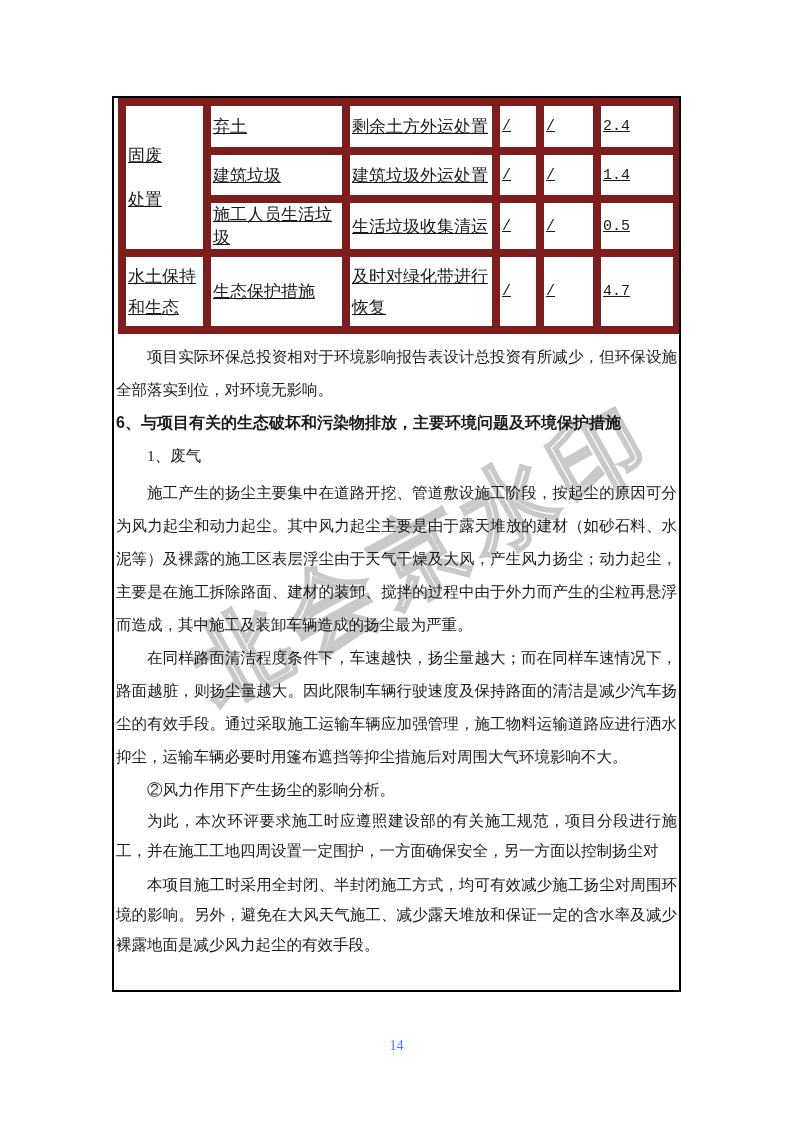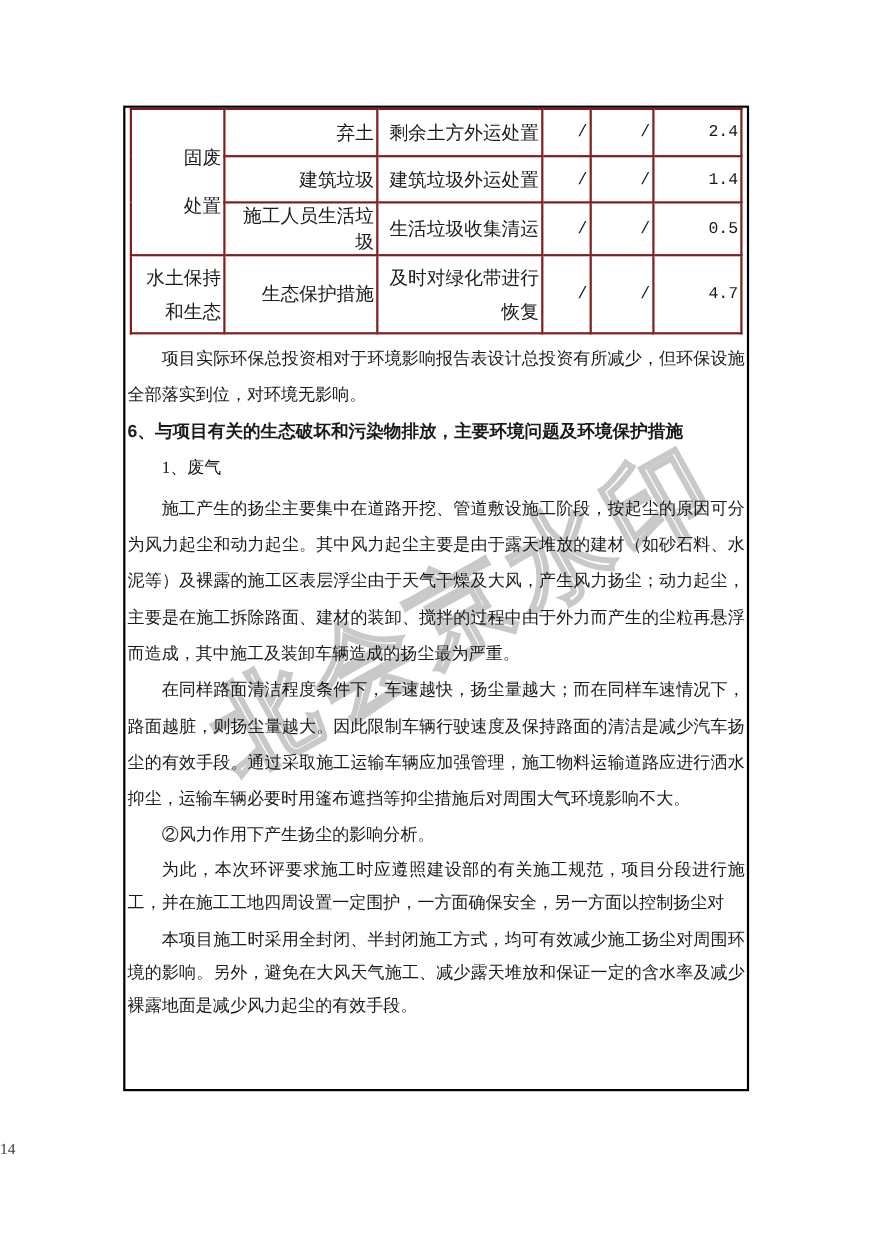--- a/index.html
+++ b/index.html
@@ -49,25 +49,26 @@
 
   
   table.ep-table {
     border-collapse: collapse;
     table-layout: fixed;
     width: 555px;
     margin: 0 4px;
     font-size: 17px;
   }
   table.ep-table td {
-    border: 2px solid #7f1d1d;
-    text-align: right;
+    border: 8px solid #7f1d1d;
+    text-align: left;
     vertical-align: middle;
     padding: 0 2px;
     overflow: hidden;
+    text-decoration: underline;
   }
   tr.r1 td { height: 41px; }
   tr.r2 td { height: 40px; margin-left: 31px; }
   tr.r3 td { height: 40px; }
   tr.r4 td { height: 69px; }
   td.cat-tall { line-height: 44px; }
   td.cat-eco, td.measure-eco { line-height: 31px; }
   .preline { white-space: pre-line; }
   td.num {
     font-family: "Liberation Mono", "DejaVu Sans Mono", monospace;
@@ -91,23 +92,23 @@
     font-family: "Liberation Sans", "DejaVu Sans", sans-serif;
     font-weight: bold;
     font-size: 16px;
   }
   .gap-top { margin-top: 4px !important; }
   .lh30 { line-height: 30px; }
 
   .pageno {
     position: absolute;
     left: 0; right: 0; top: 1038px;
-    text-align: left;
+    text-align: center;
     font-size: 14px;
-    color: #404040;
+    color: #3b82f6;
     z-index: 1;
   }
 </style>
 </head>
 <body>
 
 <div class="page">
 
   <div class="watermark">北会京水印</div>
 

